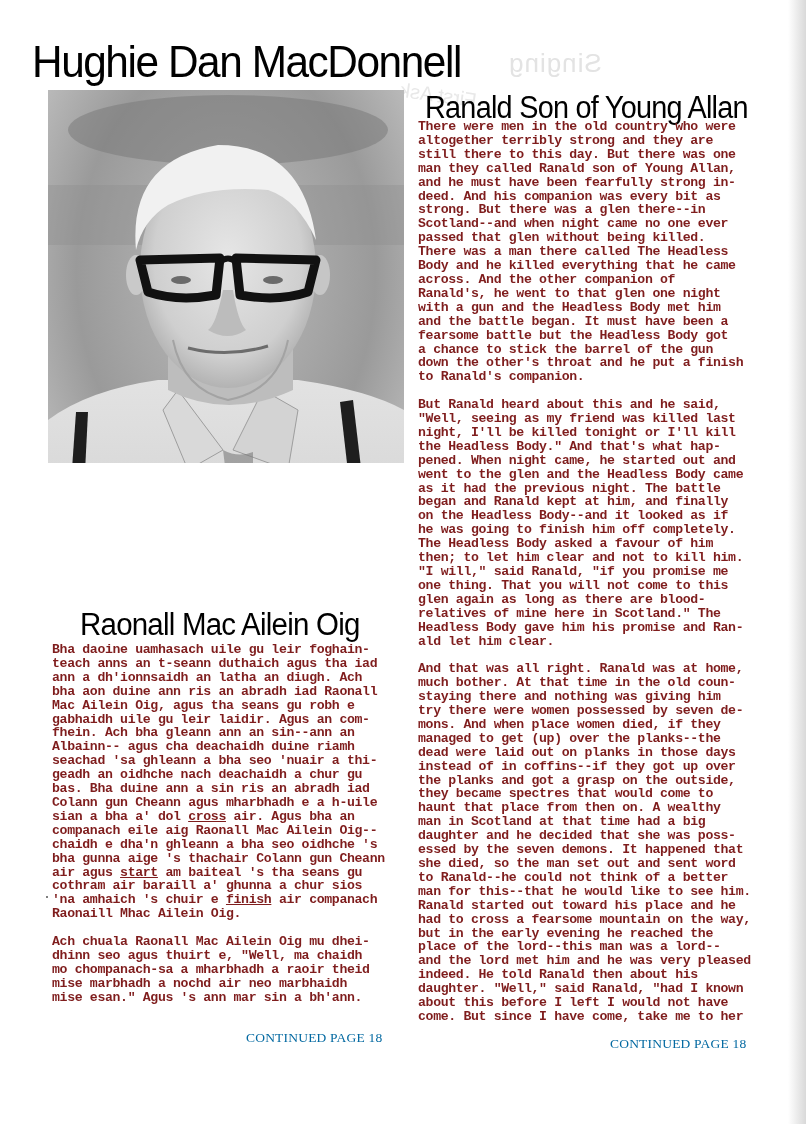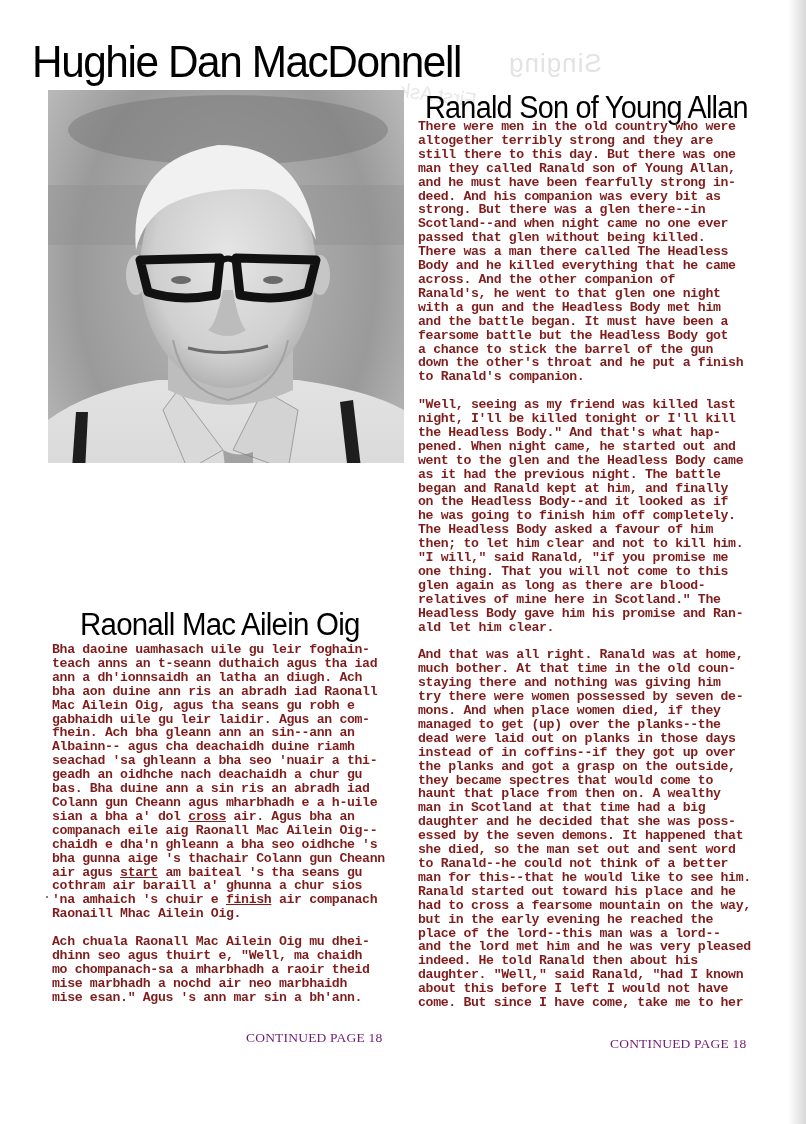--- a/index.html
+++ b/index.html
@@ -55,21 +55,21 @@
     letter-spacing: -0.35px;
   }
   .col-right { left: 418px; top: 120px; width: 370px; }
   .col-left { left: 52px; top: 643px; width: 366px; }
   .para { margin: 0 0 13.9px 0; }
   .para:last-of-type { margin-bottom: 0; }
   .line { display: block; white-space: pre; }
   .u { text-decoration: underline; }
   .continued {
     position: absolute; font-family: "Liberation Serif", serif;
-    font-size: 13.5px; color: #701a75; letter-spacing: 0.2px;
+    font-size: 13.5px; color: #0369a1; letter-spacing: 0.2px;
   }
   .cont-left { left: 246px; top: 1030px; }
   .cont-right { left: 610px; top: 1036px; }
   .speck { position: absolute; width: 2px; height: 2px; background: #555; border-radius: 1px; }
 </style>
 </head>
 <body>
 
 <div class="page-shade"></div>
 <div class="bleed">Singing</div>
@@ -153,20 +153,21 @@
       <span class="line">across. And the other companion of</span>
       <span class="line">Ranald's, he went to that glen one night</span>
       <span class="line">with a gun and the Headless Body met him</span>
       <span class="line">and the battle began. It must have been a</span>
       <span class="line">fearsome battle but the Headless Body got</span>
       <span class="line">a chance to stick the barrel of the gun</span>
       <span class="line">down the other's throat and he put a finish</span>
       <span class="line">to Ranald's companion.</span>
     </p>
   <p class="para" id="en-p1">
+      <span class="line">But Ranald heard about this and he said,</span>
       <span class="line">"Well, seeing as my friend was killed last</span>
       <span class="line">night, I'll be killed tonight or I'll kill</span>
       <span class="line">the Headless Body." And that's what hap-</span>
       <span class="line">pened. When night came, he started out and</span>
       <span class="line">went to the glen and the Headless Body came</span>
       <span class="line">as it had the previous night. The battle</span>
       <span class="line">began and Ranald kept at him, and finally</span>
       <span class="line">on the Headless Body--and it looked as if</span>
       <span class="line">he was going to finish him off completely.</span>
       <span class="line">The Headless Body asked a favour of him</span>

